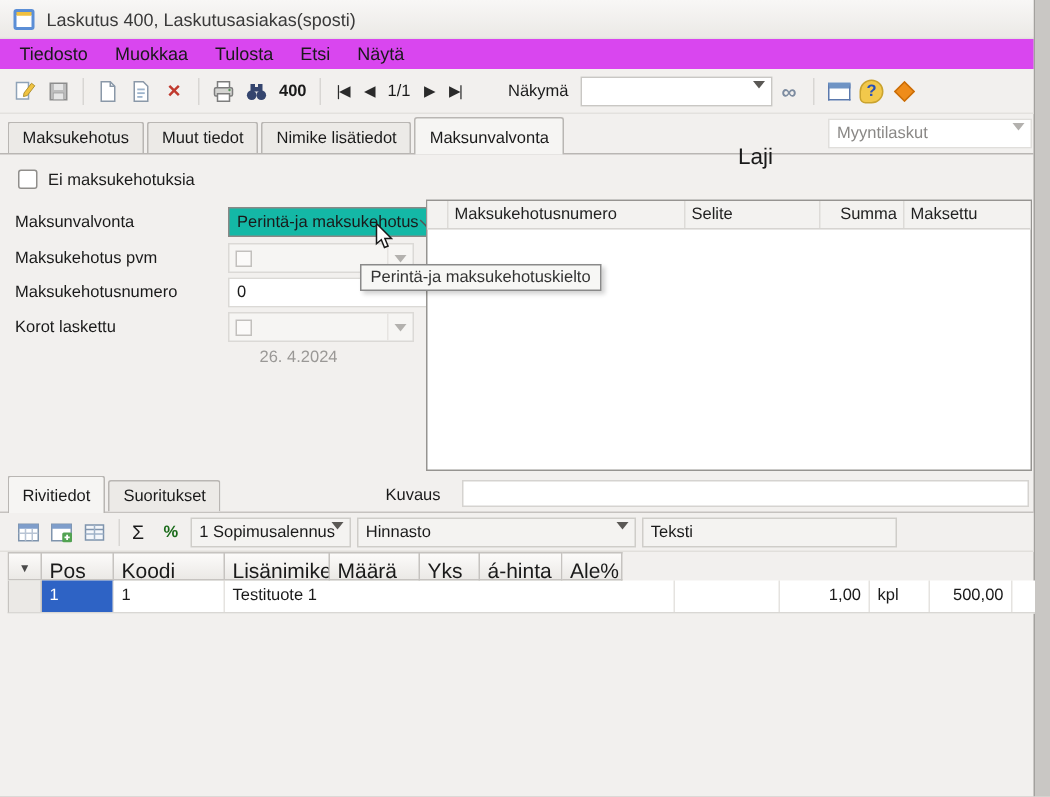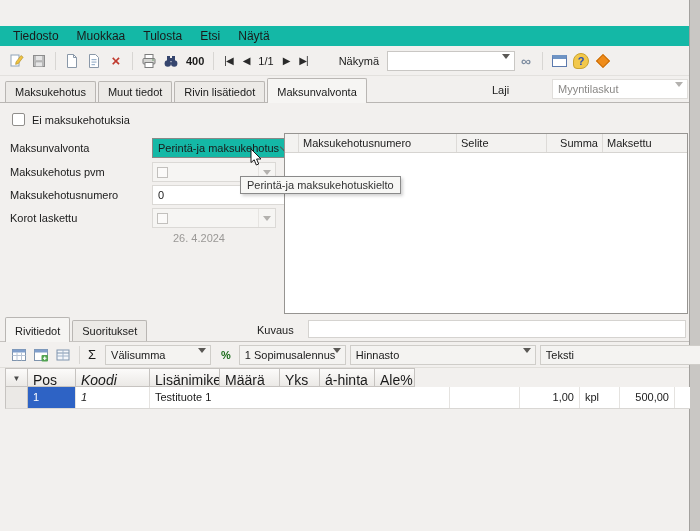--- a/index.html
+++ b/index.html
@@ -9,21 +9,21 @@
             background:var(--window-bg,#f2f0ee); border-right:1px solid #a3a19e; }
 
   
   .titlebar { position:absolute; left:0; top:0; width:100%; height:26px;
               background:linear-gradient(#f8f7f6,#ebe9e6); display:flex; align-items:center;
               gap:7px; padding-left:8px; border-bottom:1px solid #e2e0dd; }
   .title-text { font-size:12px; color:#3a3a3a; }
 
   
   .menubar { position:absolute; left:0; top:26px; width:100%; height:20px;
-             display:flex; align-items:center; padding-left:4px; background:#14b8a6; }
+             display:flex; align-items:center; padding-left:4px; background:#d946ef; }
   .menu-item { font-size:12px; color:#1a1a1a; padding:2px 9px; cursor:default; }
 
   
   .toolbar { position:absolute; left:0; top:46px; width:100%; height:30px;
              display:flex; align-items:center; padding-left:6px; background:#f2f0ee;
              border-bottom:1px solid #e3e1de; }
   .tb-btn { width:22px; height:22px; display:flex; align-items:center; justify-content:center; flex:0 0 auto; }
   .tb-sep { width:1px; height:18px; background:#d8d6d3; margin:0 5px; flex:0 0 auto; }
   .tb-text { font-size:11px; color:#1a1a1a; padding:0 4px; }
   .tb-count { font-weight:bold; }
@@ -45,21 +45,21 @@
                  display:flex; align-items:center; justify-content:center; }
   .diamond { width:10px; height:10px; background:#ef8c1a; border:1px solid #c96d08; transform:rotate(45deg); }
 
   
   .tabstrip { position:absolute; left:0; top:76px; width:100%; height:27px;
               border-bottom:1px solid #b9b6b3; display:flex; align-items:flex-end; padding-left:5px; }
   .tab { height:21px; padding:4px 9px 0; font-size:11px; color:#1a1a1a; background:#eceae7;
          border:1px solid #b9b6b3; border-bottom:none; border-radius:2px 2px 0 0; margin-right:2px;
          white-space:nowrap; flex:0 0 auto; }
   .tab.active { height:25px; padding-top:7px; background:#f6f5f3; position:relative; z-index:2; margin-bottom:-1px; }
-  .laji-label { position:absolute; left:492px; top:8px; font-size:11px; color:#1a1a1a; }
+  .laji-label { position:absolute; left:492px; top:20px; font-size:15px; color:#1a1a1a; }
   .laji-combo { position:absolute; left:552px; top:3px; width:136px; height:20px;
                 background:#fff; border:1px solid #e0dedb; }
   .laji-combo .combo-text { color:#8a8886; }
 
   
   .main-panel { position:absolute; left:0; top:103px; width:100%; height:213px; }
   .cb-row { position:absolute; left:12px; top:10px; display:flex; gap:7px; align-items:center;justify-content:center; }
   .checkbox { width:13px; height:13px; background:#fff; border:1px solid #908e8b; border-radius:2px; }
   .cb-label { font-size:11px; color:#1a1a1a; }
   .form-row { position:absolute; left:10px; display:flex; align-items:center; height:20px; }
@@ -119,31 +119,41 @@
   .gh { background:linear-gradient(#fcfbfa,#ebe9e6); border-right:1px solid #c6c3c0;
         border-top:1px solid #c6c3c0; border-bottom:1px solid #c6c3c0;
         font-size:14px; color:#1a1a1a; padding:3px 5px 0; overflow:hidden; white-space:nowrap; flex:0 0 auto; }
   .gh.c-marker { text-align:center; font-size:8px; color:#4a4a4a; padding-top:5px; }
   .grid-row { height:22px; background:#fff; border-bottom:1px solid #d9d7d4; }
   .gc { border-right:1px solid #e5e3e0; font-size:11px; color:#1a1a1a; padding:4px 5px 0;
         overflow:hidden; white-space:nowrap; flex:0 0 auto; }
   .gc.rowmark { background:#ebe9e6; border-right:1px solid #c6c3c0; }
   .gc.sel { background:var(--selection-blue,#2e63c5); color:#fff; }
   .gc.num { text-align:right; }
-  .c-marker { width:22px; } .c-pos { width:48px; } .c-koodi { width:74px;font-style:italic; } .c-nimike { width:300px; }
+  .c-marker { width:22px; } .c-pos { width:48px; } .c-koodi { width:74px; } .c-nimike { width:300px; }
   .c-lisa { width:70px; } .c-maara { width:60px; } .c-yks { width:40px; } .c-ahinta { width:55px; }
   .c-ale { width:40px; }
   .gc.num { text-align:right; }
 </style>
 </head>
 <body>
 
 <div class="screen">
   <div class="window">
 
+    <div class="titlebar">
+      <span class="tb-btn" style="width:16px;height:16px;">
+        <svg width="16" height="16" viewBox="0 0 16 16">
+          <rect x="1" y="1" width="14" height="14" rx="2" fill="#5b8ed6"></rect>
+          <rect x="3" y="5" width="10" height="8" fill="#ffffff"></rect>
+          <rect x="3" y="3" width="10" height="2.5" fill="#f0c040"></rect>
+        </svg>
+      </span>
+      <span class="title-text">Laskutus 400, Laskutusasiakas(sposti)</span>
+    </div>
 
     <div class="menubar">
       <span class="menu-item">Tiedosto</span>
       <span class="menu-item">Muokkaa</span>
       <span class="menu-item">Tulosta</span>
       <span class="menu-item">Etsi</span>
       <span class="menu-item">Näytä</span>
     </div>
 
     <div class="toolbar">
@@ -218,21 +228,21 @@
         <span class="help-bubble">?</span>
       </span>
       <span class="tb-btn">
         <span class="diamond"></span>
       </span>
     </div>
 
     <div class="tabstrip">
       <span class="tab">Maksukehotus</span>
       <span class="tab">Muut tiedot</span>
-      <span class="tab">Rivin lisätiedot</span>
+      <span class="tab">Nimike lisätiedot</span>
       <span class="tab active">Maksunvalvonta</span>
       <span class="laji-label">Laji</span>
       <span class="laji-combo">
         <span class="combo-text">Myyntilaskut</span>
         <span class="combo-arrow"><span class="tri-down"></span></span>
       </span>
     </div>
 
     <div class="main-panel">
 
@@ -325,24 +335,20 @@
       <span class="tb-btn">
         <svg width="16" height="16" viewBox="0 0 16 16">
           <rect x="2" y="3" width="12" height="10" fill="#f4f7fb" stroke="#7f94ad"></rect>
           <line x1="2" y1="6" x2="14" y2="6" stroke="#7f94ad"></line>
           <line x1="2" y1="9" x2="14" y2="9" stroke="#9fb2c8"></line>
           <line x1="8" y1="3" x2="8" y2="13" stroke="#9fb2c8"></line>
         </svg>
       </span>
       <span class="tb-sep"></span>
       <span class="sigma">Σ</span>
-      <span class="rt-combo subtotal">
-        <span class="combo-text">Välisumma</span>
-        <span class="combo-arrow"><span class="tri-down dark"></span></span>
-      </span>
       <span class="percent">%</span>
       <span class="rt-combo discount">
         <span class="combo-text">1 Sopimusalennus</span>
         <span class="combo-arrow"><span class="tri-down dark"></span></span>
       </span>
       <span class="rt-combo pricelist">
         <span class="combo-text">Hinnasto</span>
         <span class="combo-arrow"><span class="tri-down dark"></span></span>
       </span>
       <span class="rt-combo textcombo">

